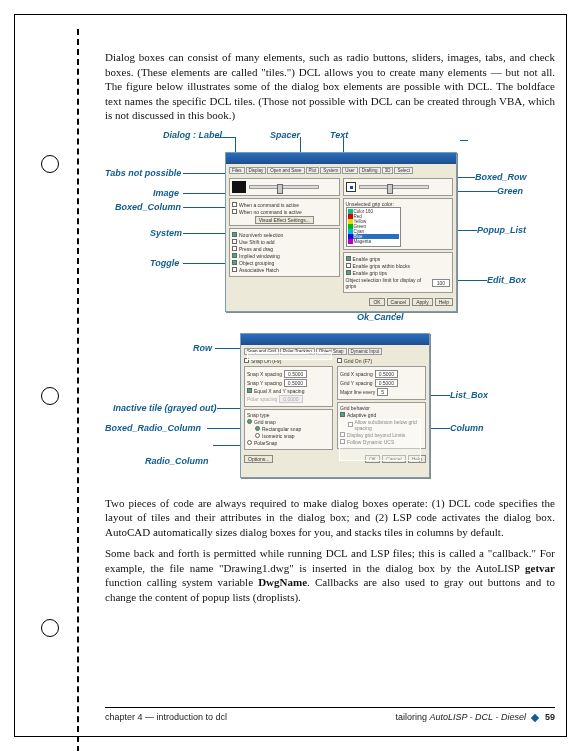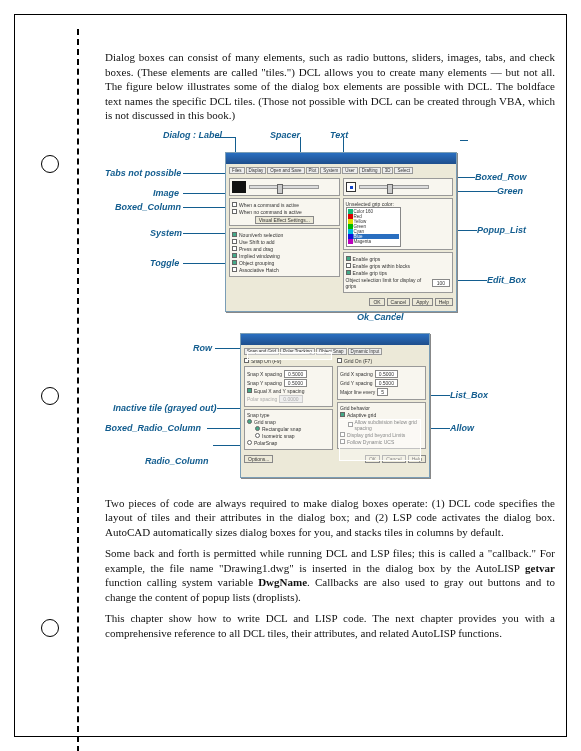--- a/index.html
+++ b/index.html
@@ -273,21 +273,21 @@
       </div>
     </div>
 
 
     <div class="figwrap f2">
       <span class="callout" style="left:88px;top:15px">Row</span>
       <span class="callout" style="left:8px;top:75px">Inactive tile (grayed out)</span>
       <span class="callout" style="left:0;top:95px">Boxed_Radio_Column</span>
       <span class="callout" style="left:40px;top:128px">Radio_Column</span>
       <span class="callout" style="left:345px;top:62px">List_Box</span>
-      <span class="callout" style="left:345px;top:95px">Allow</span>
+      <span class="callout" style="left:345px;top:95px">Column</span>
 
       <div class="lead" style="left:110px;top:20px;width:28px"></div>
       <div class="lead" style="left:112px;top:80px;width:25px"></div>
       <div class="lead" style="left:102px;top:100px;width:35px"></div>
       <div class="lead" style="left:108px;top:117px;width:30px"></div>
       <div class="lead" style="left:325px;top:67px;width:20px"></div>
       <div class="lead" style="left:325px;top:100px;width:20px"></div>
 
       <div class="dialog-img">
         <div class="dlg-title"></div>
@@ -393,16 +393,23 @@
 
         <div class="whitebox" style="left:6px;top:18px;width:85px;height:8px"></div>
         <div class="whitebox" style="left:98px;top:85px;width:82px;height:42px"></div>
       </div>
     </div>
 
     <p>Two pieces of code are always required to make dialog boxes operate:  (1) DCL code specifies the layout of tiles and their attributes in the dialog box; and (2) LSP code activates the dialog box. AutoCAD automatically sizes dialog boxes for you, and stacks tiles in columns by default.</p>
     <p>
       <span>Some back and forth is permitted while running DCL and LSP files; this is called a "callback." For example, the file name "Drawing1.dwg" is inserted in the dialog box by the AutoLISP </span><span class="bold">getvar</span><span> function calling system variable </span><span class="bold">DwgName</span><span>. Callbacks are also used to gray out buttons and to change the content of popup lists (droplists).</span>
     </p>
-    <p>This chapter show how to write DCL and LISP code. The next chapter provides you with a comprehensive reference to all DCL tiles, their attributes, and related AutoLISP functions.</p>
   </div>
 
+  <div class="footer">
+    <span>chapter 4 — introduction to dcl</span>
+    <span class="right">
+      <span>tailoring </span><em>AutoLISP - DCL - Diesel</em>
+      <span class="diamond"></span>
+      <span class="bold">59</span>
+    </span>
+  </div>
 </div>
 
 </body></html>

